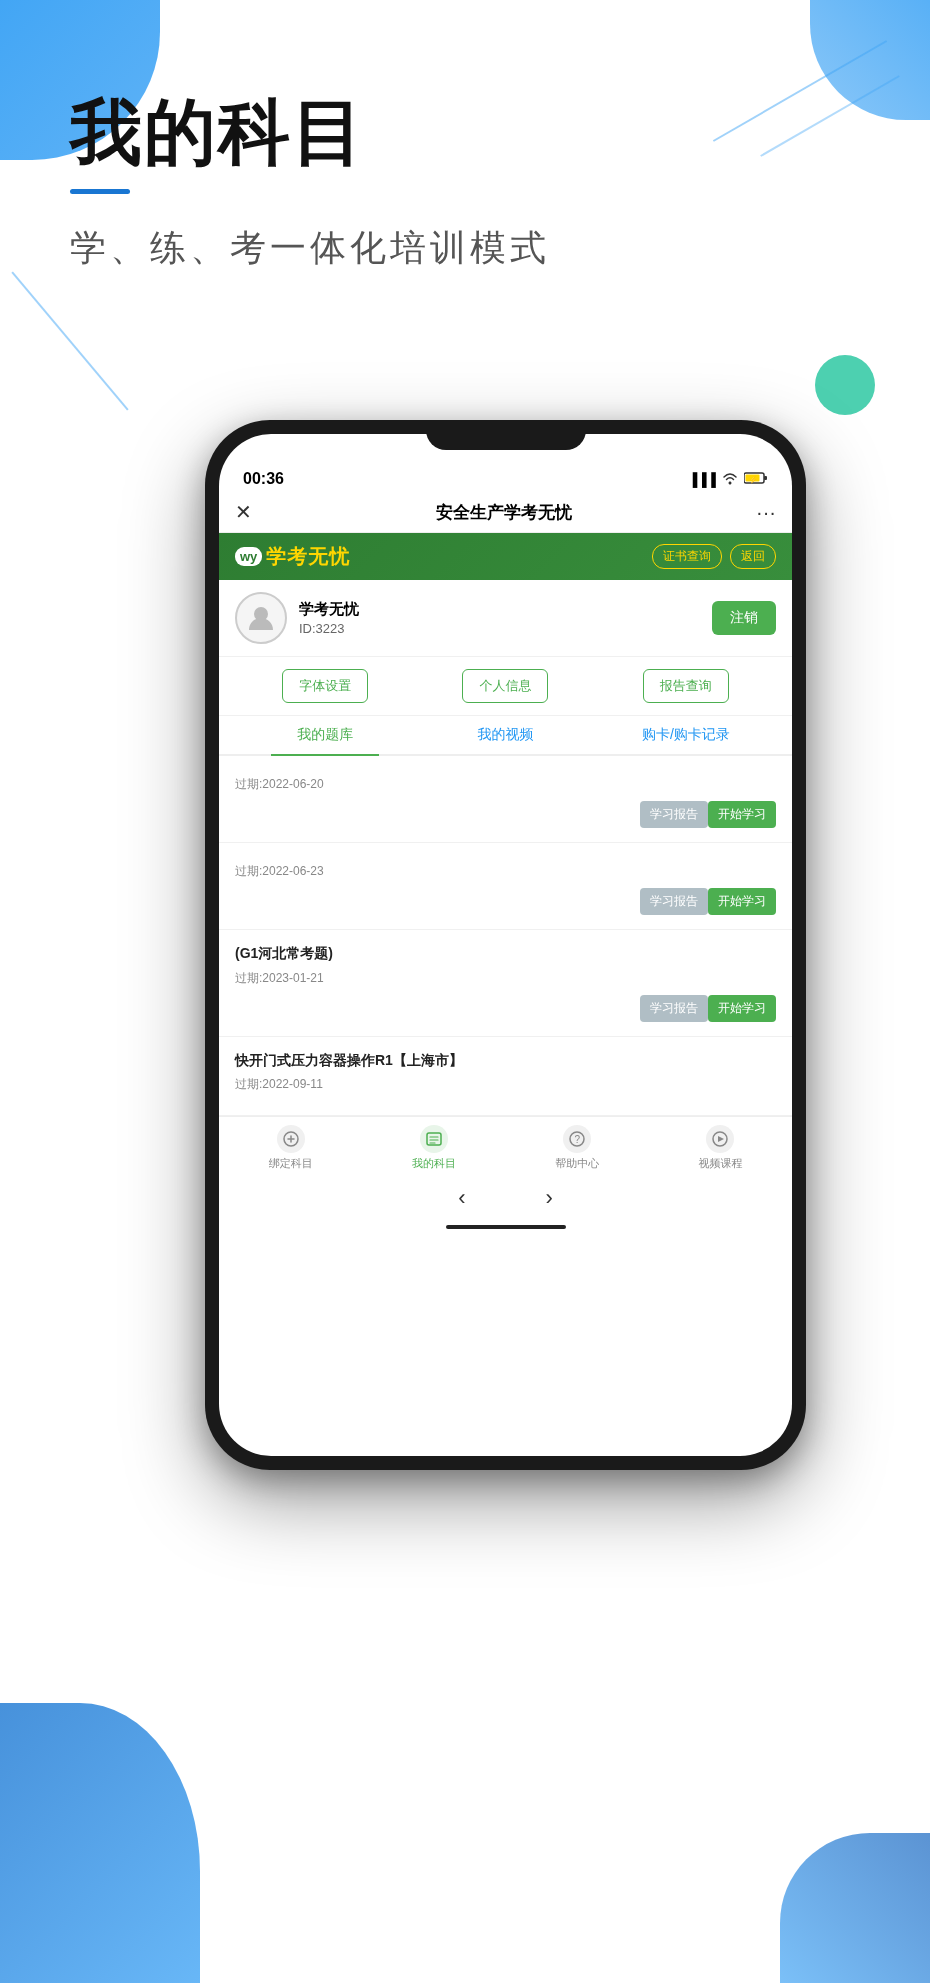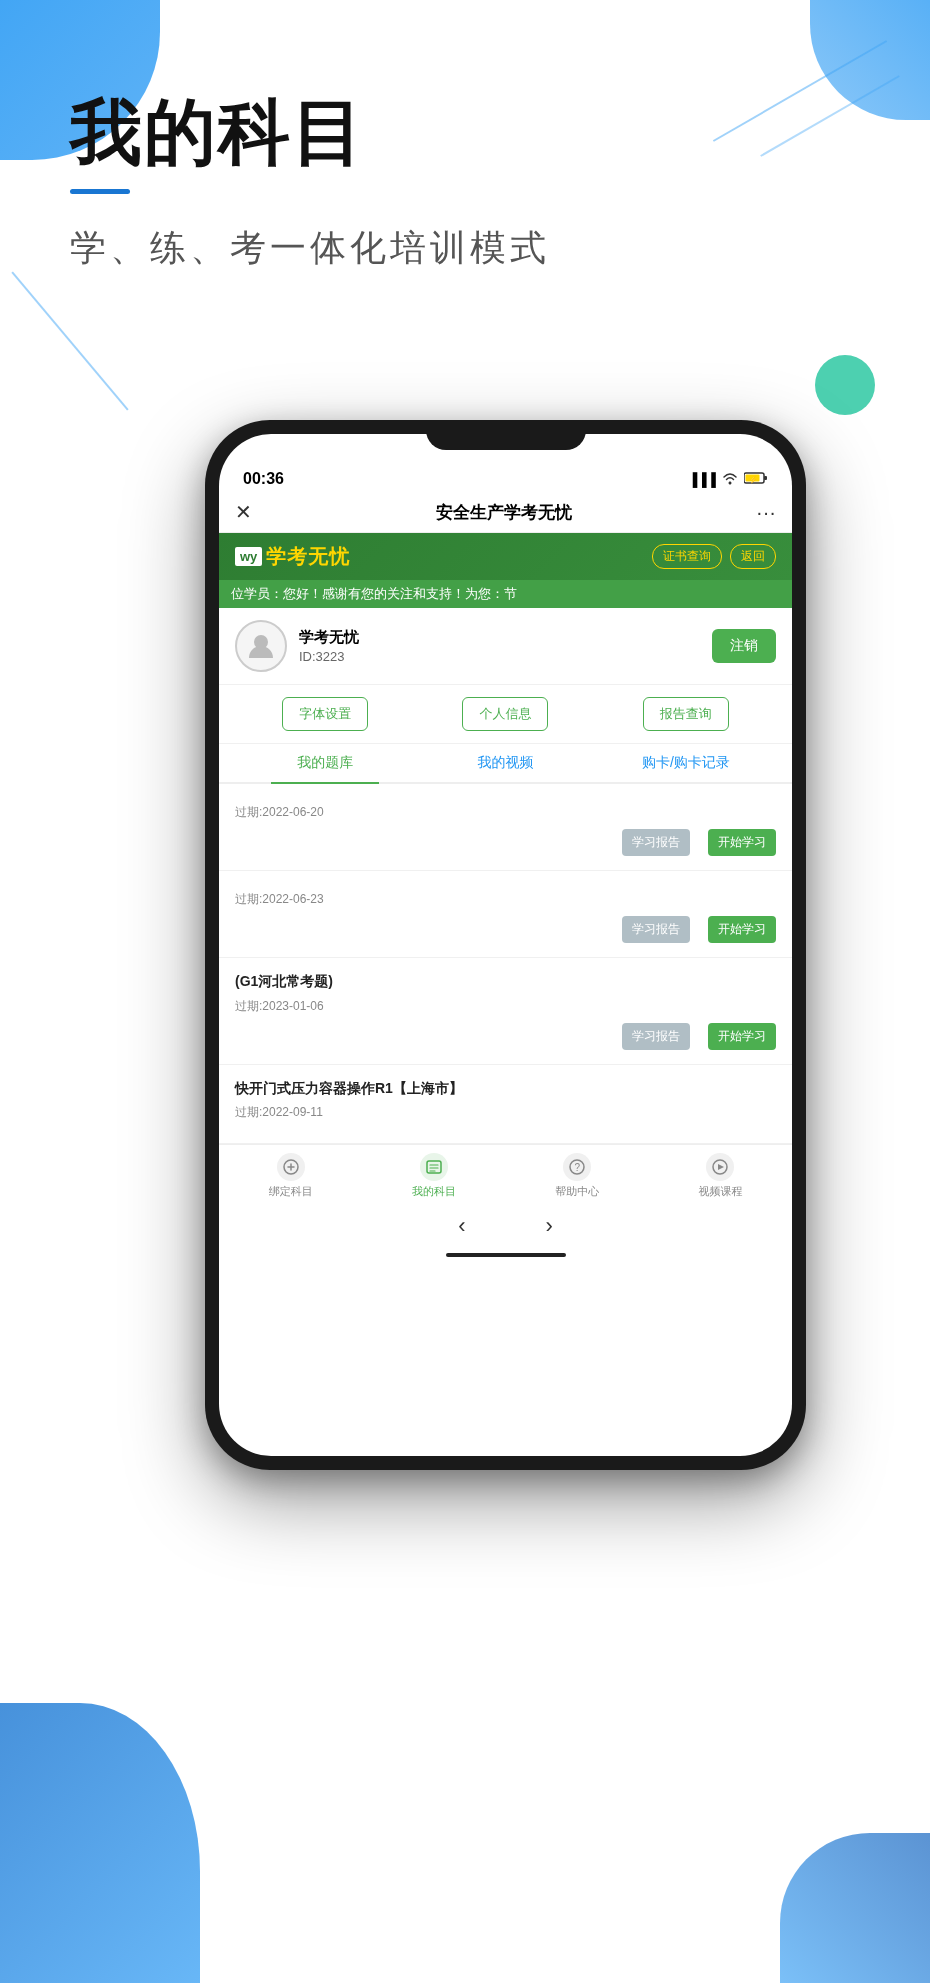--- a/index.html
+++ b/index.html
@@ -173,21 +173,21 @@
       display: flex;
       align-items: center;
       gap: 4px;
     }
     .brand-wy {
       background: #fff;
       color: #2E7D32;
       font-weight: 900;
       font-size: 13px;
       padding: 2px 5px;
-      border-radius: 2px;
+      border-radius: 9px;
     }
     .brand-name {
       color: #FFD600;
       font-size: 20px;
       font-weight: 900;
       letter-spacing: 1px;
     }
     .banner-btns { display: flex; gap: 8px; }
     .banner-btn {
       border: 1.5px solid #FFD600;
@@ -303,21 +303,21 @@
     }
     .subject-expire {
       font-size: 12px;
       color: #888;
       margin-top: 6px;
       margin-bottom: 8px;
     }
     .subject-actions {
       display: flex;
       justify-content: flex-end;
-      gap: 18px;
+      gap: 0;
     }
     .btn-report {
       background: #B0BEC5;
       color: #fff;
       border: none;
       border-radius: 4px;
       padding: 5px 10px;
       font-size: 12px;
       cursor: pointer;
     }
@@ -438,23 +438,20 @@
         <div class="brand-logo">
           <span class="brand-wy">wy</span>
           <span class="brand-name">学考无忧</span>
         </div>
         <div class="banner-btns">
           <button class="banner-btn">证书查询</button>
           <button class="banner-btn-back">返回</button>
         </div>
       </div>
 
-      <div class="ticker">
-        <span>位学员：您好！感谢有您的关注和支持！为您：节</span>
-      </div>
 
       <div class="profile-section">
         <div class="profile-left">
           <div class="avatar">
             <svg width="32" height="32" viewBox="0 0 32 32">
               <circle cx="16" cy="12" r="7" fill="#bbb"></circle>
               <path d="M4 28c0-7 5.4-12 12-12s12 5 12 12" fill="#bbb"></path>
             </svg>
           </div>
           <div>
@@ -496,21 +493,21 @@
         <div class="subject-item">
           <div class="subject-expire">过期:2022-06-23</div>
           <div class="subject-actions">
             <button class="btn-report">学习报告</button>
             <button class="btn-start">开始学习</button>
           </div>
         </div>
 
         <div class="subject-item">
           <div class="subject-name">(G1河北常考题)</div>
-          <div class="subject-expire">过期:2023-01-06</div>
+          <div class="subject-expire">过期:2023-01-21</div>
           <div class="subject-actions">
             <button class="btn-report">学习报告</button>
             <button class="btn-start">开始学习</button>
           </div>
         </div>
 
         <div class="subject-item">
           <div class="subject-name">快开门式压力容器操作R1【上海市】</div>
           <div class="subject-expire">过期:2022-09-11</div>
 

